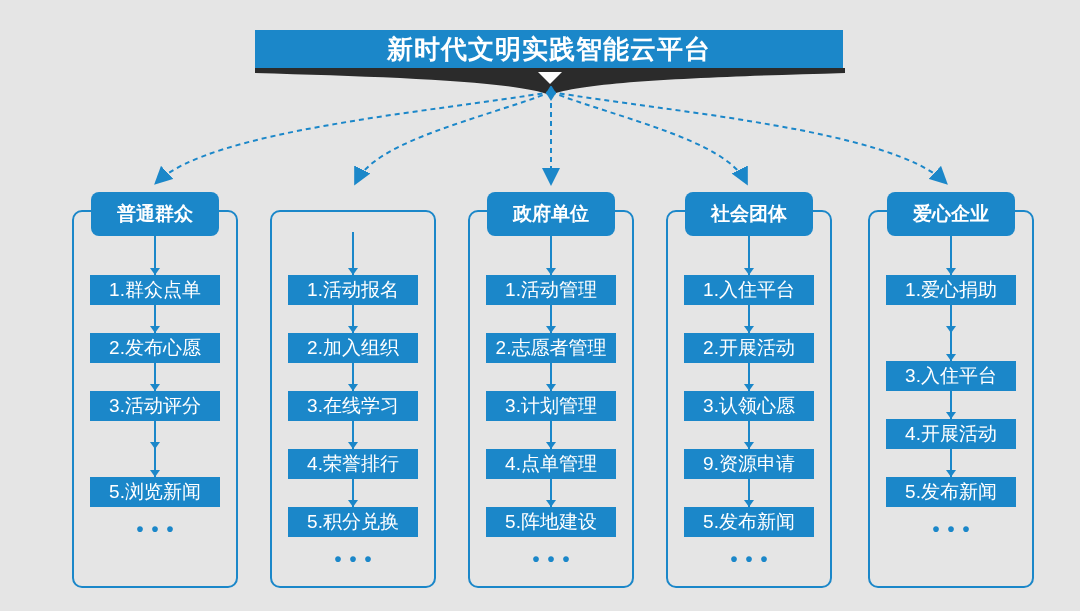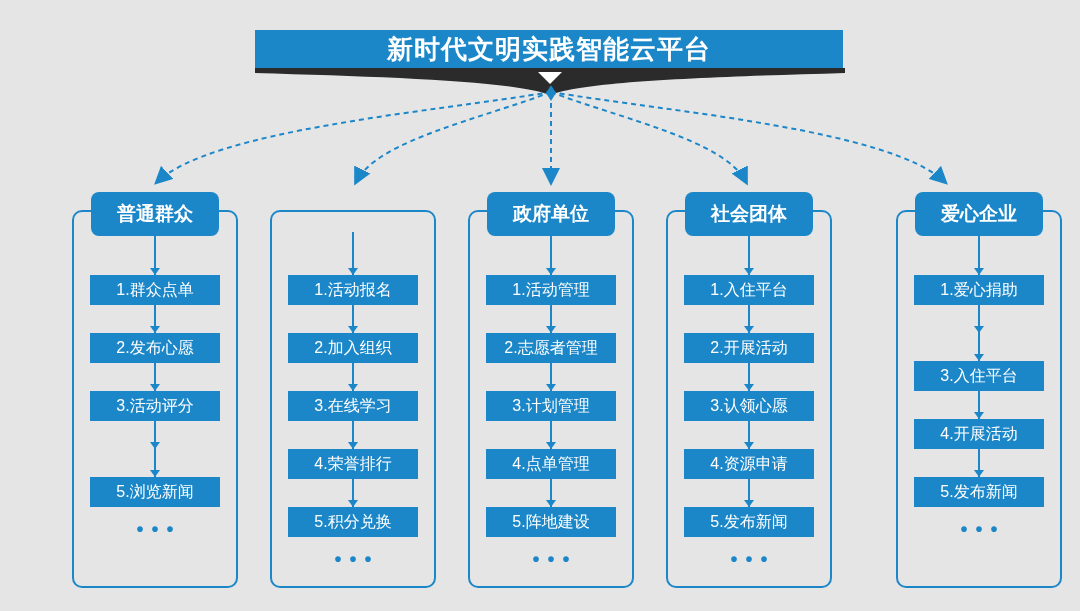--- a/index.html
+++ b/index.html
@@ -37,21 +37,21 @@
   }
   .v-arrow{position:relative;width:2px;background:var(--blue);flex:none;}
   .v-arrow::after{
     content:"";position:absolute;left:-4px;bottom:0;
     border-left:5px solid transparent;border-right:5px solid transparent;
     border-top:7px solid var(--blue);
   }
   .v-arrow.first{height:43px;}
   .v-arrow.mid{height:28px;}
   .item{
-    width:130px;height:30px;background:var(--blue);color:#fff;font-size:16px;
+    width:130px;height:30px;background:var(--blue);color:#fff;font-size:19px;
     display:flex;align-items:center;justify-content:center;flex:none;white-space:nowrap;
   }
   .dots{
     margin-top:12px;color:var(--blue);font-weight:bold;font-size:20px;
     letter-spacing:8px;text-indent:8px;line-height:1;
   }
 </style>
 </head>
 <body>
 
@@ -137,28 +137,28 @@
       <div class="outline"></div>
       <div class="col-header">社会团体</div>
       <div class="stack">
           <div class="v-arrow first"></div>
           <div class="item">1.入住平台</div>
           <div class="v-arrow mid"></div>
           <div class="item">2.开展活动</div>
           <div class="v-arrow mid"></div>
           <div class="item">3.认领心愿</div>
           <div class="v-arrow mid"></div>
-          <div class="item">4.资源申请</div>
+          <div class="item">9.资源申请</div>
           <div class="v-arrow mid"></div>
           <div class="item">5.发布新闻</div>
           <div class="dots">•••</div>
         </div>
     </div>
 
-    <div class="column" style="left: 896px; text-decoration: underline;">
+    <div class="column" style="left: 868px; text-decoration: underline;">
       <div class="outline"></div>
       <div class="col-header">爱心企业</div>
       <div class="stack">
           <div class="v-arrow first"></div>
           <div class="item">1.爱心捐助</div>
           <div class="v-arrow mid"></div>
           <div class="v-arrow mid"></div>
           <div class="item">3.入住平台</div>
           <div class="v-arrow mid"></div>
           <div class="item">4.开展活动</div>

